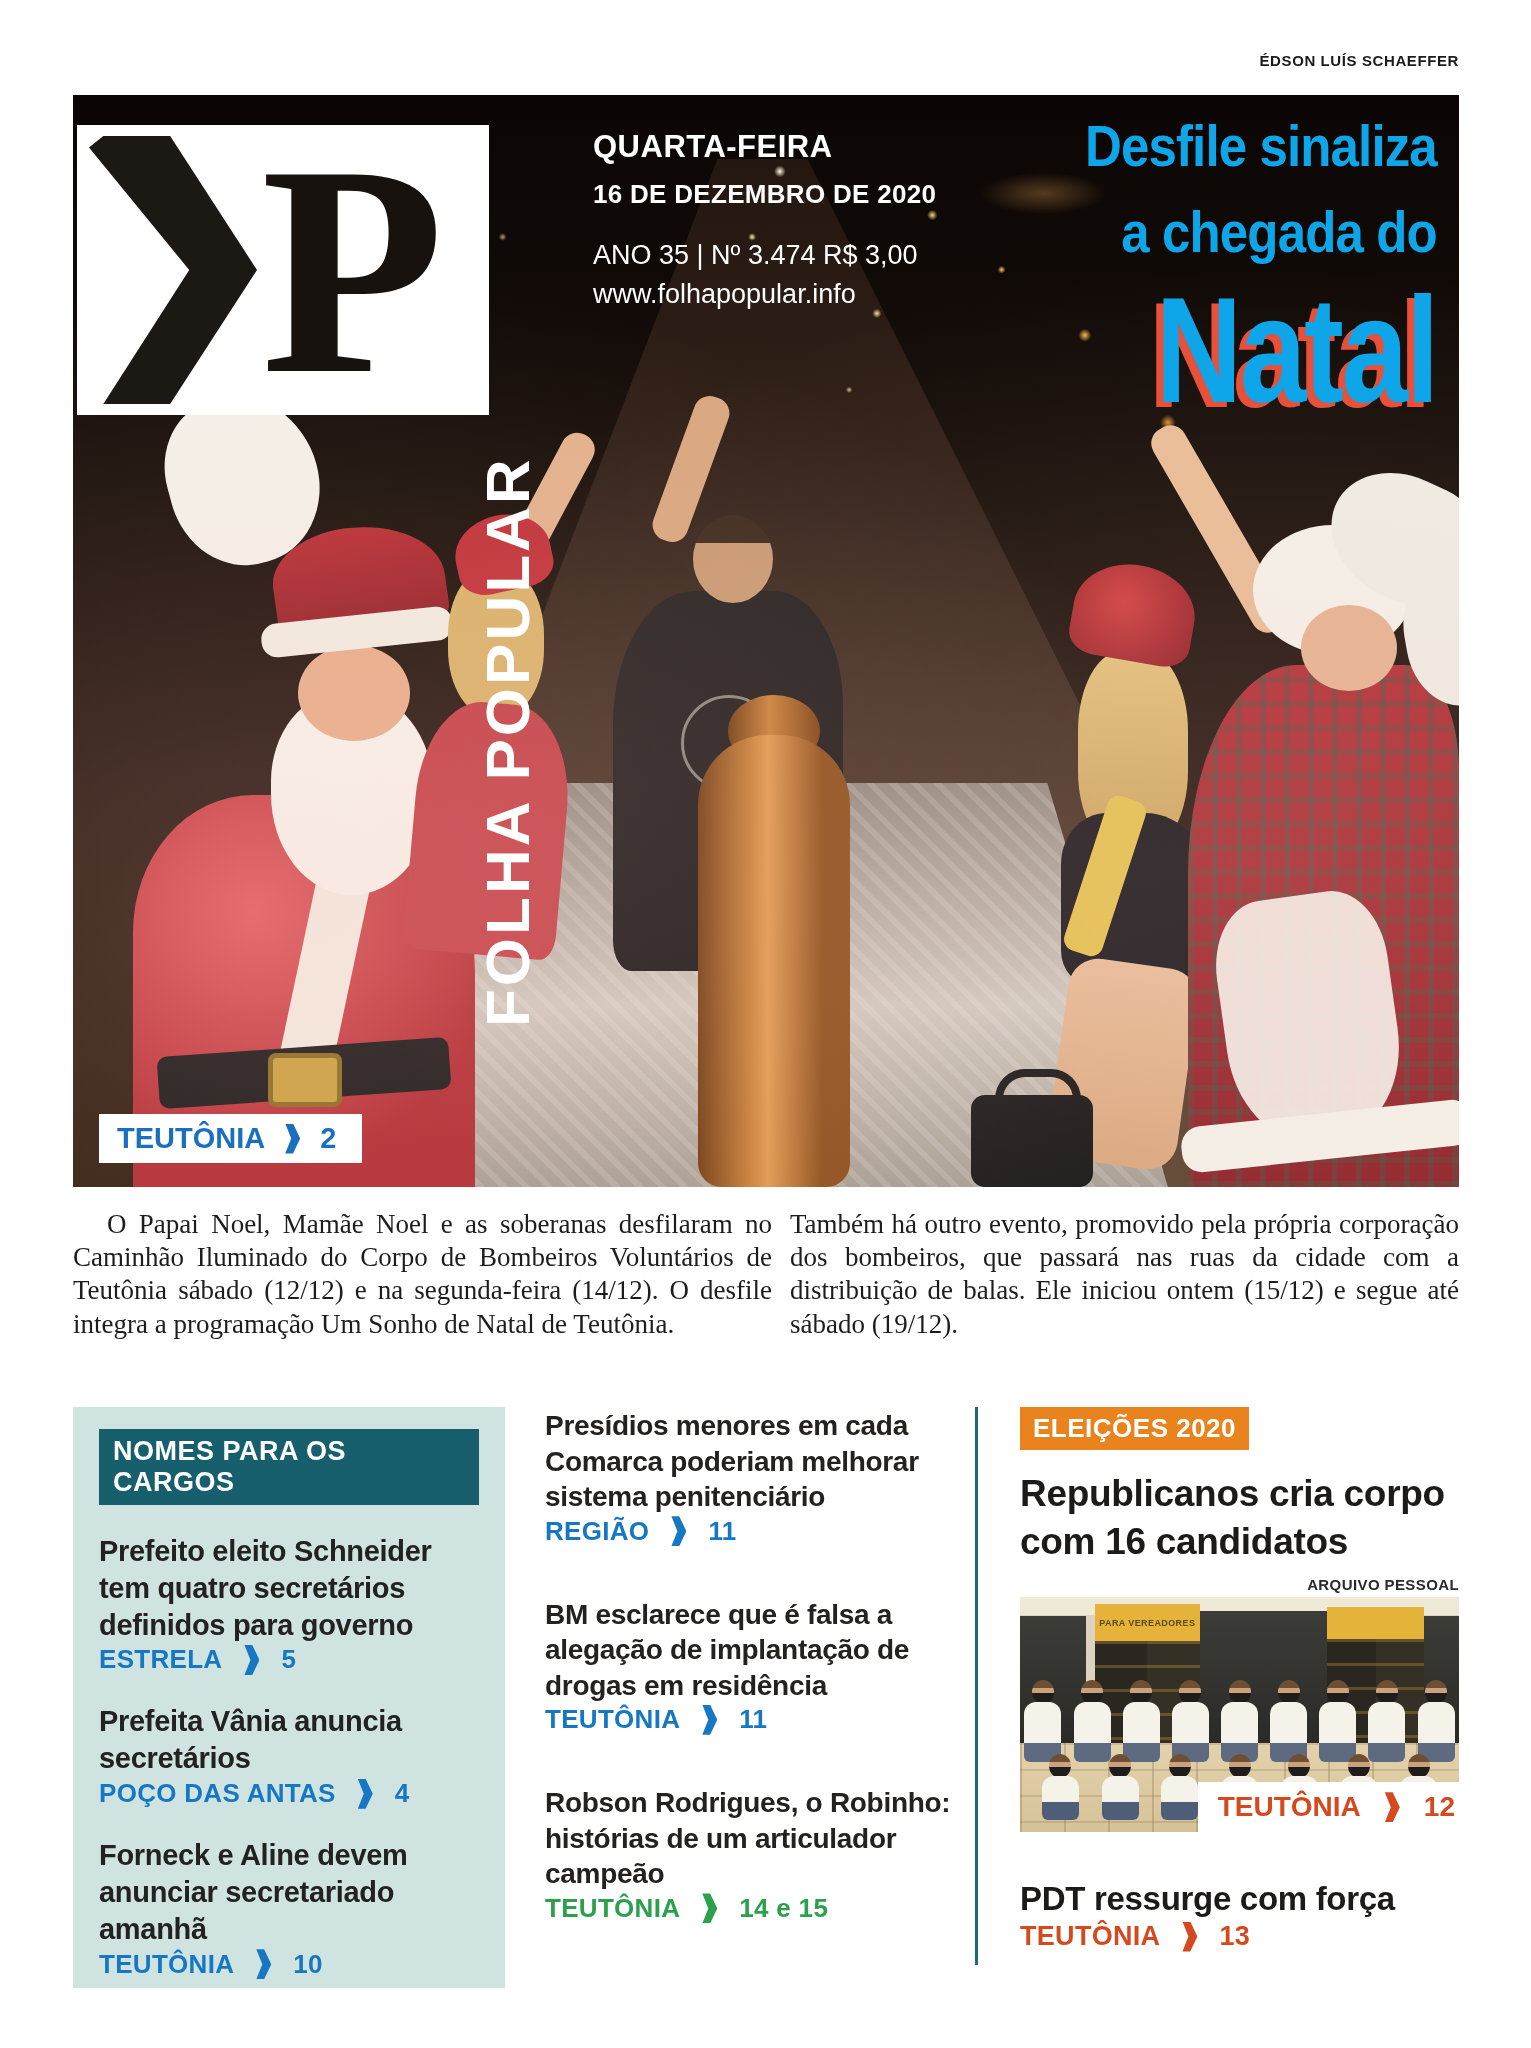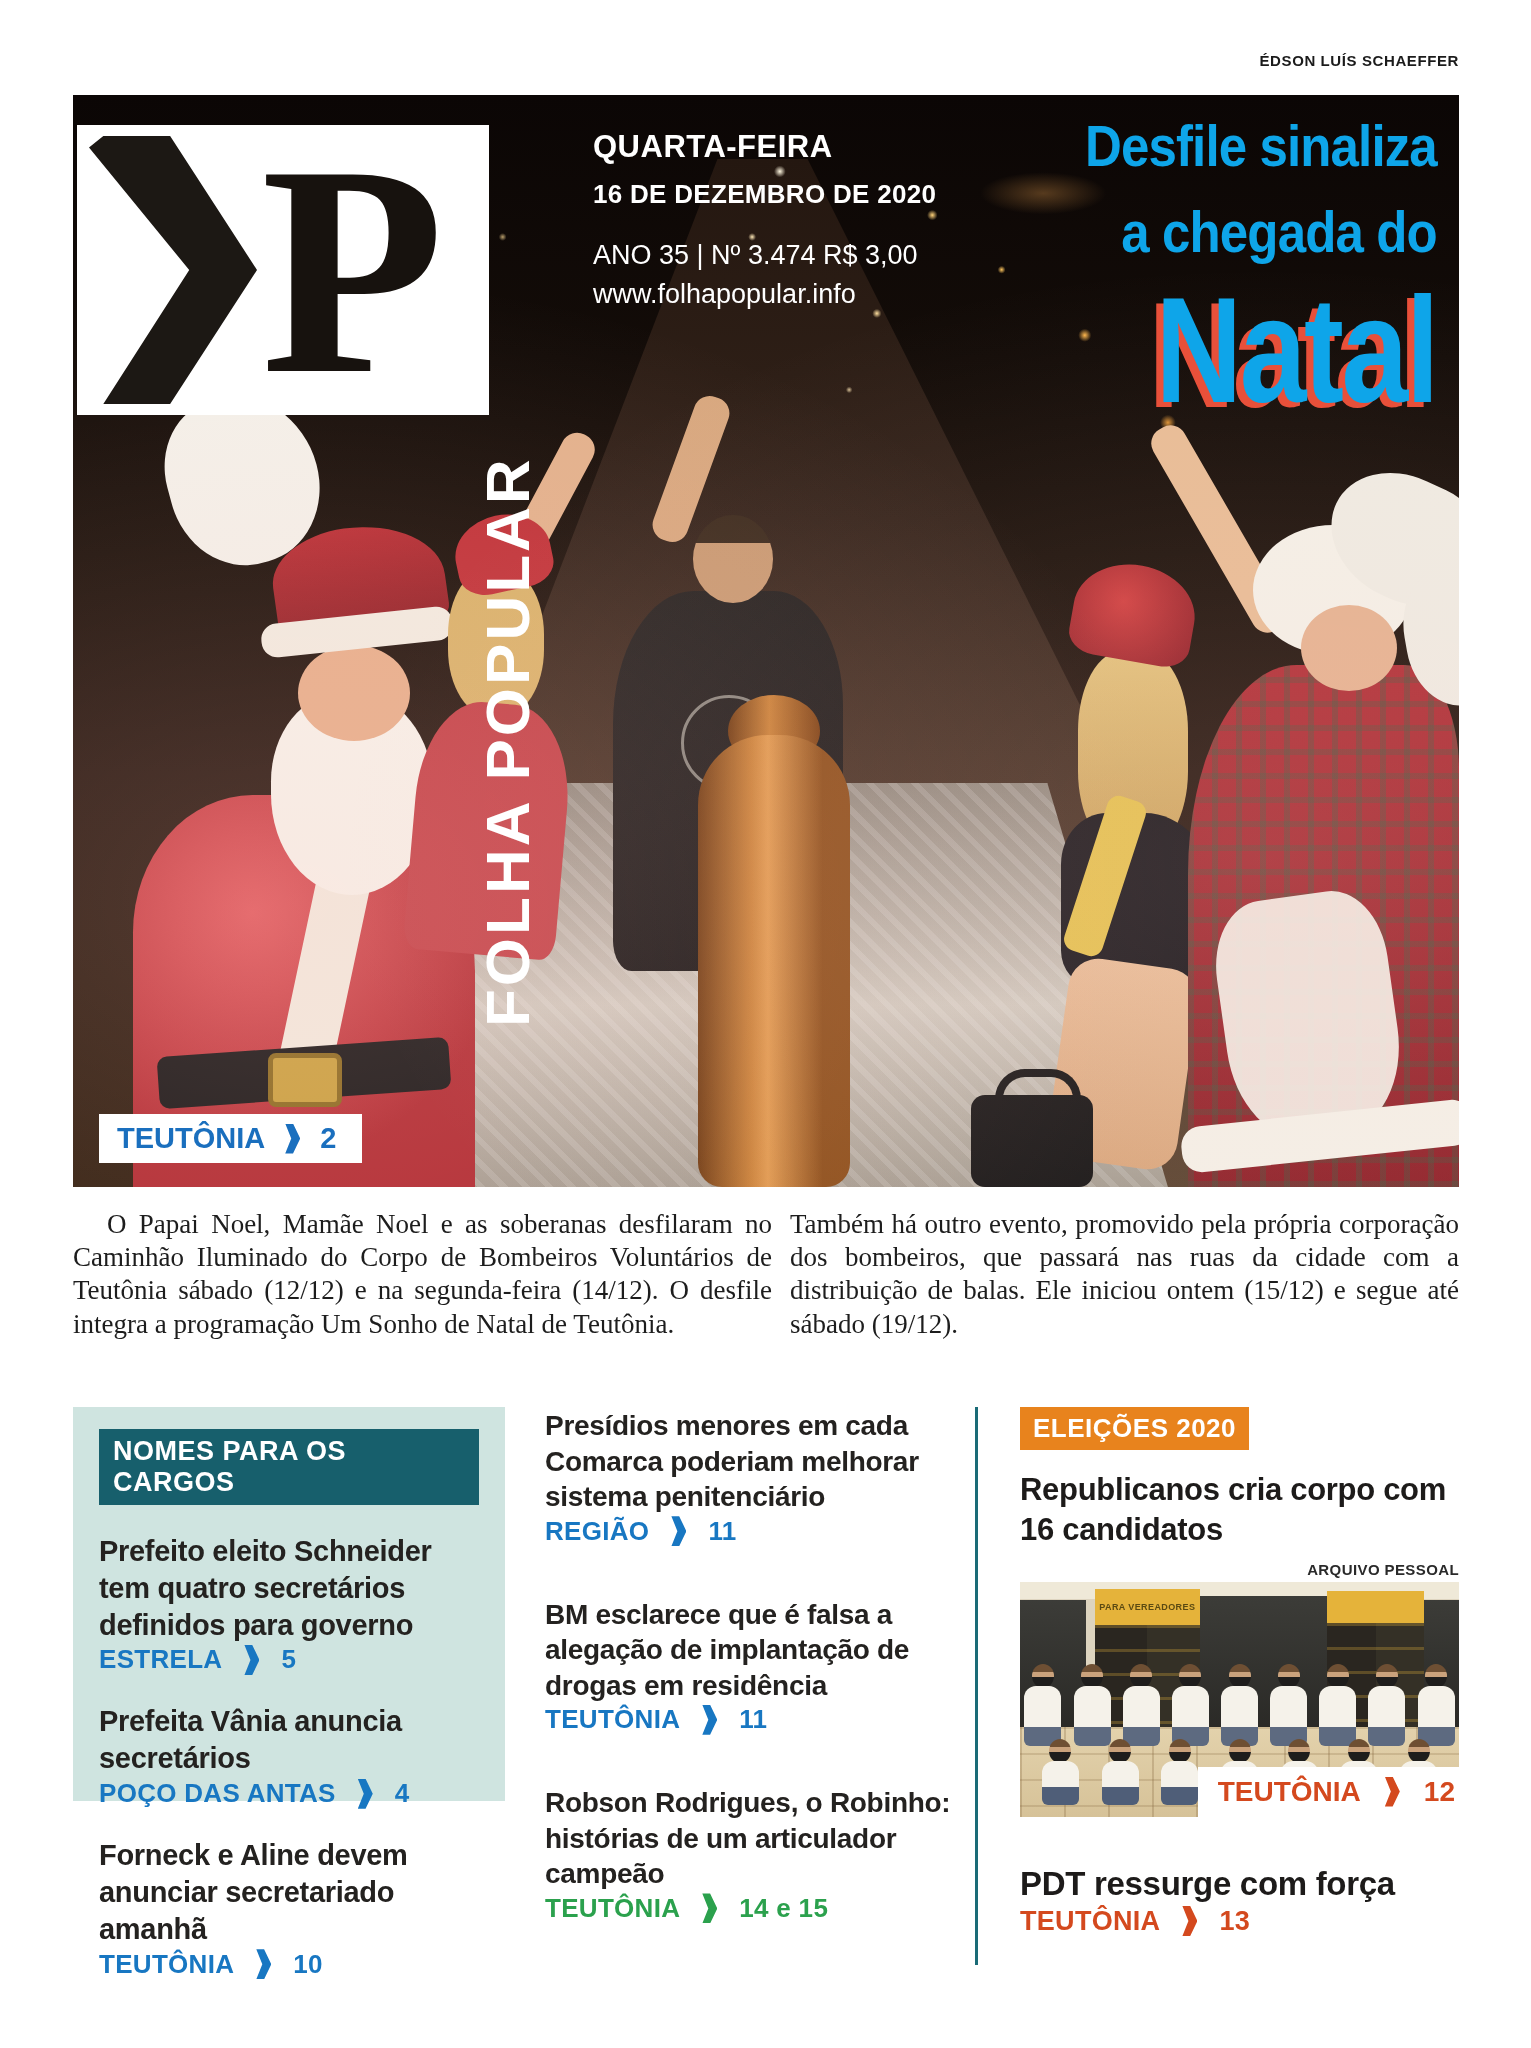--- a/index.html
+++ b/index.html
@@ -108,36 +108,36 @@
   .intro-col{position:absolute;top:1208px;font-family:"Liberation Serif",serif;font-size:27px;
              line-height:1.23;color:#1d1d1d;text-align:justify;}
   .intro-1{left:73px;width:699px;text-indent:34px;}
   .intro-2{left:790px;width:669px;}
 
   
   .story-title{font-size:29px;font-weight:bold;color:#242220;line-height:1.27;letter-spacing:-.3px;}
   .story-link{margin-top:1px;display:flex;align-items:center;gap:22px;font-size:26px;font-weight:bold;letter-spacing:.3px;}
   .blue{color:#1877c2;}.green{color:#2ba14d;}.orange-red{color:#d4491e;}
 
-  .left-box{position:absolute;left:73px;top:1407px;width:432px;height:394px;background:#cfe4e0;
+  .left-box{position:absolute;left:73px;top:1407px;width:432px;height:581px;background:#cfe4e0;
             box-sizing:border-box;padding:22px 26px;}
   .box-header{display:inline-block;background:#175f6c;color:#fff;font-size:27px;font-weight:bold;
               padding:7px 14px;letter-spacing:.5px;}
   .left-box .story{margin-top:28px;}
 
   .mid-col{position:absolute;left:545px;top:1408px;width:424px;}
   .mid-col .story{margin-bottom:50px;}
   .mid-col .story-title{font-size:28px;}
 
   .divider{position:absolute;left:975px;top:1407px;width:3px;height:558px;background:#1a6b77;}
 
   .right-col{position:absolute;left:1020px;top:1407px;width:439px;}
   .elect-badge{display:inline-block;background:#e8831d;color:#fff;font-size:26px;font-weight:bold;
                padding:6px 13px;letter-spacing:.5px;}
-  .r-title{margin-top:20px;font-size:31px;font-weight:bold;line-height:1.3;color:#1d1b1a;letter-spacing:-.3px;}
+  .r-title{margin-top:20px;font-size:37px;font-weight:bold;line-height:1.3;color:#1d1b1a;letter-spacing:-.3px;}
   .photo-credit{text-align:right;font-size:15px;font-weight:bold;color:#2a2a2a;margin:10px 0 4px;letter-spacing:.4px;}
 
   .elections-photo{position:relative;width:439px;height:235px;overflow:hidden;background:#d8d0bd;}
   .facade{position:absolute;left:0;right:0;top:0;height:62%;background:linear-gradient(180deg,#efe9d8 0 12%,#ddd4bf 12% 100%);}
   .win{position:absolute;background:linear-gradient(180deg,#3c3c38,#22211e);}
   .win-a{left:0;top:8%;width:15%;height:80%;}
   .win-b{left:41%;top:6%;width:29%;height:84%;}
   .win-c{right:0;top:8%;width:11%;height:76%;}
   .poster{position:absolute;background:#211e18;}
   .poster-left{left:17%;top:3%;width:24%;height:82%;}

